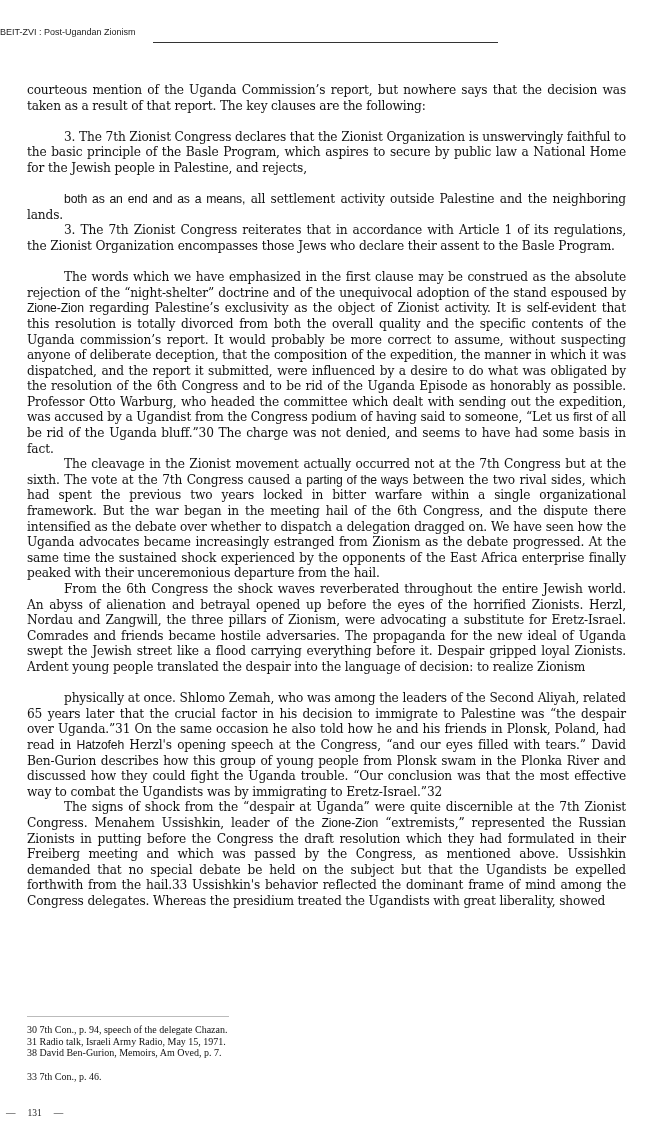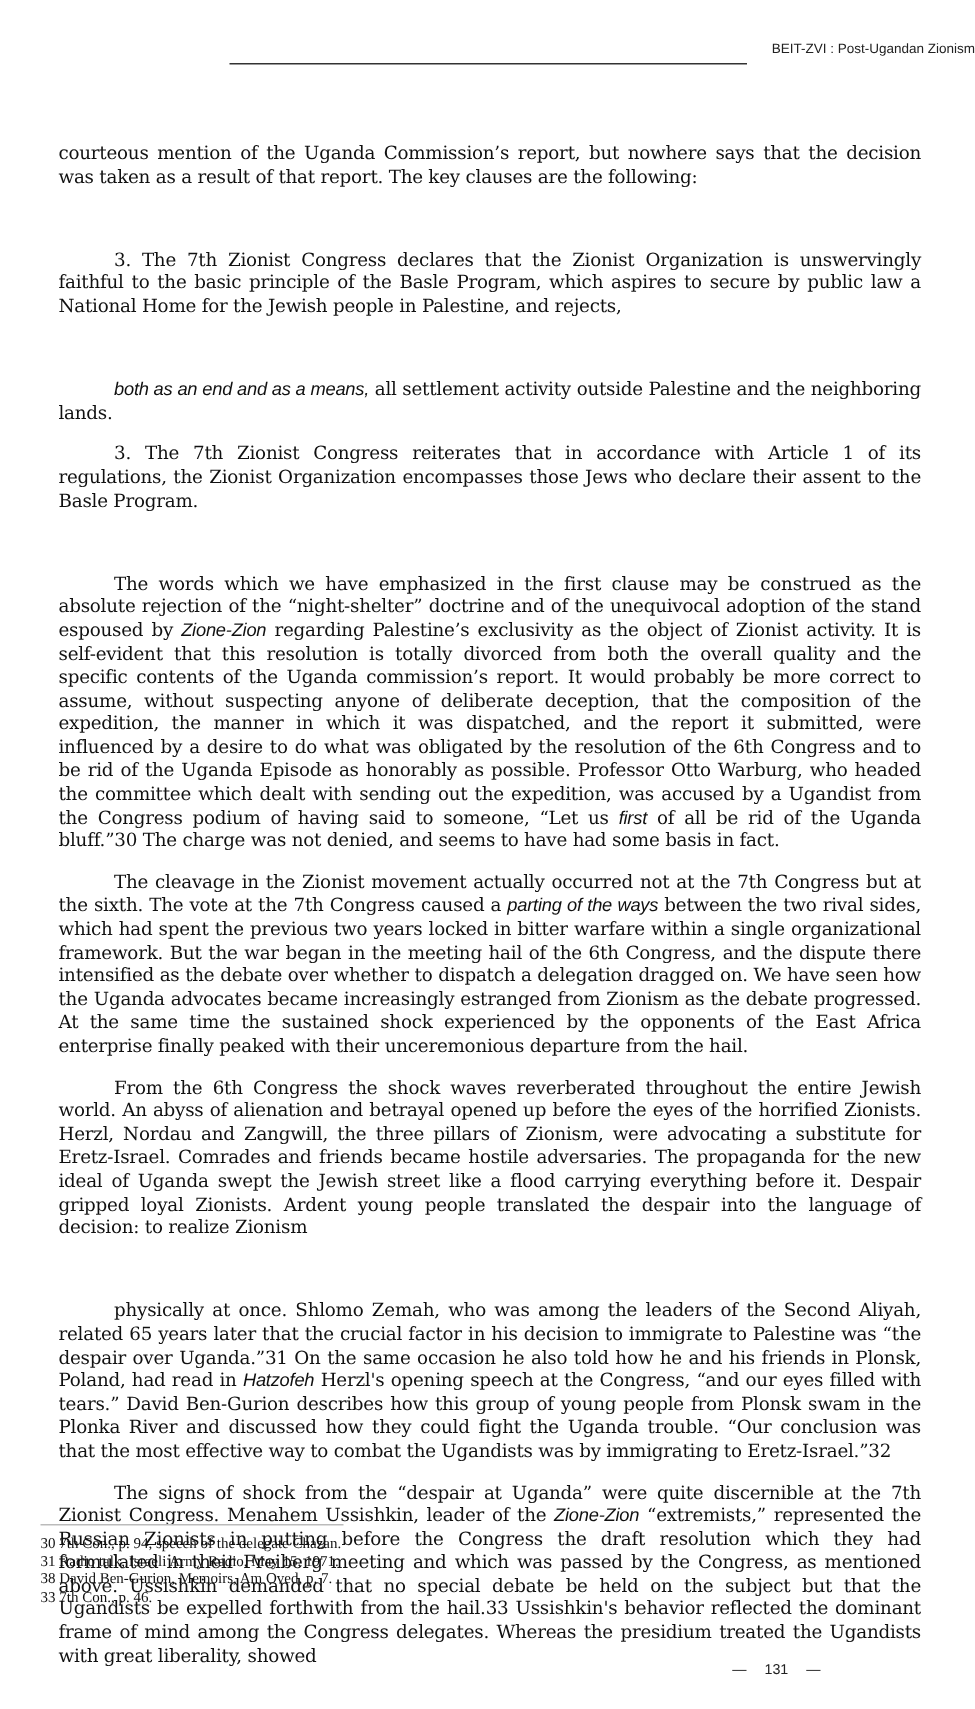--- a/index.html
+++ b/index.html
@@ -1,46 +1,46 @@
 <!DOCTYPE html>
 <html><head>
 <meta charset="utf-8">
 <style>
   html, body { margin: 0; padding: 0; background: #ffffff; }
   body { width: 650px; height: 1139px; position: relative; overflow: hidden; color: #111; }
   .header {
-    position: absolute; top: 27px; left: 0; width: 650px; text-align: right;
+    position: absolute; top: 27px; left: 0; width: 650px; text-align: left;
     font-family: "Liberation Sans", sans-serif; font-size: 9px; color: #222;
   }
   .header-rule {
     position: absolute; top: 42px; left: 153px; width: 345px; height: 0;
     border-top: 1px solid #333;
   }
   .body {
     position: absolute; top: 83px; left: 27px; width: 599px;
     font-family: "DejaVu Serif", serif; font-size: 12.2px; line-height: 15.6px;
     text-align: justify; color: #111; letter-spacing: -0.15px;
   }
-  .body p { margin: 12px; }
+  .body p { margin: 0; }
   .indent { text-indent: 37px; }
   .gap { height: 15.6px; }
-  .it { font-family: "Liberation Sans", sans-serif; font-style: italic; }
+  .it { font-family: "Liberation Sans", sans-serif; }
   .footnote-rule {
     position: absolute; top: 1016px; left: 27px; width: 202px; height: 0;
     border-top: 1px solid #bbb;
   }
   .footnotes {
     position: absolute; top: 1024px; left: 27px; width: 400px;
     font-family: "Liberation Serif", serif; font-size: 10px; line-height: 11.5px; color: #111;
   }
   .footnotes div { white-space: nowrap; }
   .ul { text-decoration-color: #888; }
   .page-num {
-    position: absolute; top: 1108px; left: 0; width: 553px; text-align: right;
-    font-family: Liberation Sans, sans-serif; font-size: 9.5px; color: #222;
+    position: absolute; top: 1108px; left: 0; width: 553px; text-align: left;
+    font-family: Liberation Serif, serif; font-size: 9.5px; color: #222;
   }
   .page-num span { margin: 0 6px; }
 </style>
 </head>
 <body>
 
 <div class="header">BEIT-ZVI : Post-Ugandan Zionism</div>
 <div class="header-rule"></div>
 
 <div class="body">
@@ -57,18 +57,18 @@
   <div class="gap"></div>
   <p class="indent"><span>physically at once. Shlomo Zemah, who was among the leaders of the Second Aliyah, related 65 years later that the crucial factor in his decision to immigrate to Palestine was “the despair over Uganda.”31 On the same occasion he also told how he and his friends in Plonsk, Poland, had read in </span><span class="it">Hatzofeh</span><span> Herzl's opening speech at the Congress, “and our eyes filled with tears.” David Ben-Gurion describes how this group of young people from Plonsk swam in the Plonka River and discussed how they could fight the Uganda trouble. “Our conclusion was that the most effective way to combat the Ugandists was by immigrating to Eretz-Israel.”32</span></p>
   <p class="indent"><span>The signs of shock from the “despair at Uganda” were quite discernible at the 7th Zionist Congress. Menahem Ussishkin, leader of the </span><span class="it">Zione-Zion</span><span> “extremists,” represented the Russian Zionists in putting before the Congress the draft resolution which they had formulated in their Freiberg meeting and which was passed by the Congress, as mentioned above. Ussishkin demanded that no special debate be held on the subject but that the Ugandists be expelled forthwith from the hail.33 Ussishkin's behavior reflected the dominant frame of mind among the Congress delegates. Whereas the presidium treated the Ugandists with great liberality, showed</span></p>
 </div>
 
 <div class="footnote-rule"></div>
 <div class="footnotes">
   <div>30 7th Con., p. 94, speech of the delegate Chazan.</div>
   <div>31 Radio talk, Israeli Army Radio, May 15, 1971.</div>
   <div><span>38 David Ben-Gurion, </span><span class="ul">Memoirs</span><span>, Am Oved, p. 7.</span></div>
-  <div style="margin-top:1px">33 7th Con., p. 46.</div>
+  <div style="margin-top:12px">33 7th Con., p. 46.</div>
 </div>
 
 <div class="page-num">
   <span>—</span><span>131</span><span>—</span>
 </div>
 
 </body></html>

